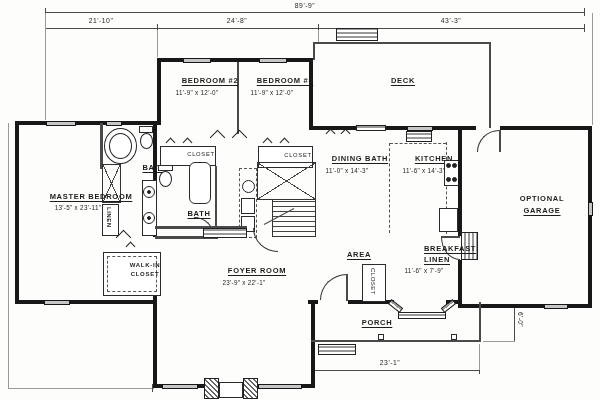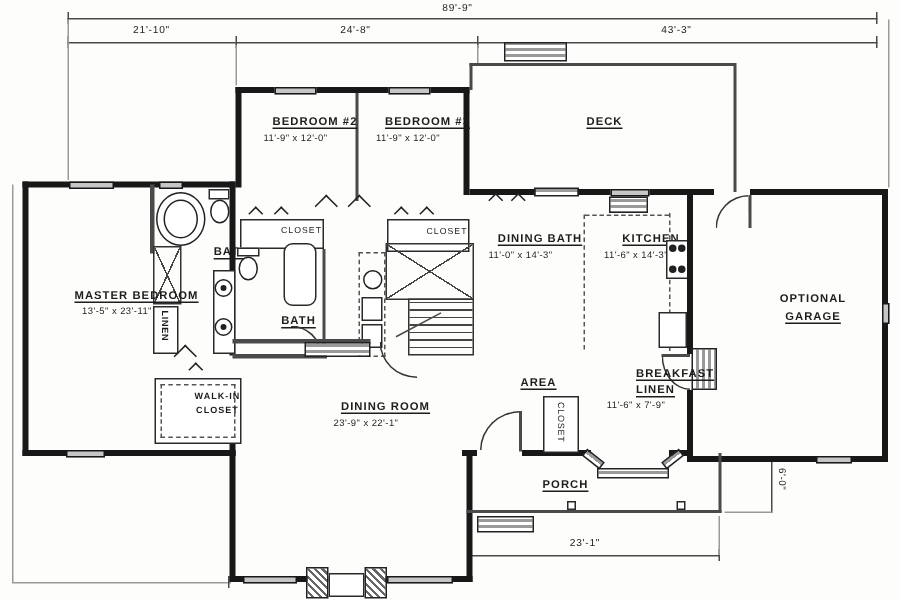--- a/index.html
+++ b/index.html
@@ -192,21 +192,21 @@
   <div class="lbl" style="left:529px;top:194px;text-decoration:none">OPTIONAL</div>
   <div class="lbl u" style="left:529px;top:206px">GARAGE</div>
 
   <div class="stripeV" style="left:461px;top:232px;width:17px;height:28px"></div>
   <div class="ln" style="left:441px;top:236px;width:19px;height:1.5px"></div>
   <div class="arc" style="left:441px;top:237px;width:19px;height:23px;border-left:1.1px solid #333;border-bottom:1.1px solid #333;border-radius:0 0 0 100%"></div>
 
   <div class="ln" style="left:155px;top:226px;width:92px;height:2.5px"></div>
   <div class="stripeH" style="left:203px;top:228px;width:44px;height:10px"></div>
   <div class="arc" style="left:253px;top:228px;width:25px;height:24px;border-left:1.1px solid #333;border-bottom:1.1px solid #333;border-radius:0 0 0 100%"></div>
-  <div class="lbl u" style="left:244px;top:266px">DINING ROOM</div>
+  <div class="lbl u" style="left:244px;top:266px">FOYER ROOM</div>
   <div class="szl" style="left:244px;top:279px">23'-9" x 22'-1"</div>
   <div class="w" style="left:153px;top:300px;width:4px;height:88px"></div>
   <div class="w" style="left:311px;top:300px;width:4px;height:88px"></div>
   <div class="w" style="left:153px;top:384px;width:162px;height:4px"></div>
   <div class="win" style="left:162px;top:384px;width:36px;height:5px"></div>
   <div class="win" style="left:258px;top:384px;width:44px;height:5px"></div>
   <div class="hatch" style="left:204px;top:378px;width:15px;height:21px"></div>
   <div class="hatch" style="left:243px;top:378px;width:15px;height:21px"></div>
   <div class="box" style="left:219px;top:382px;width:24px;height:16px"></div>
 

